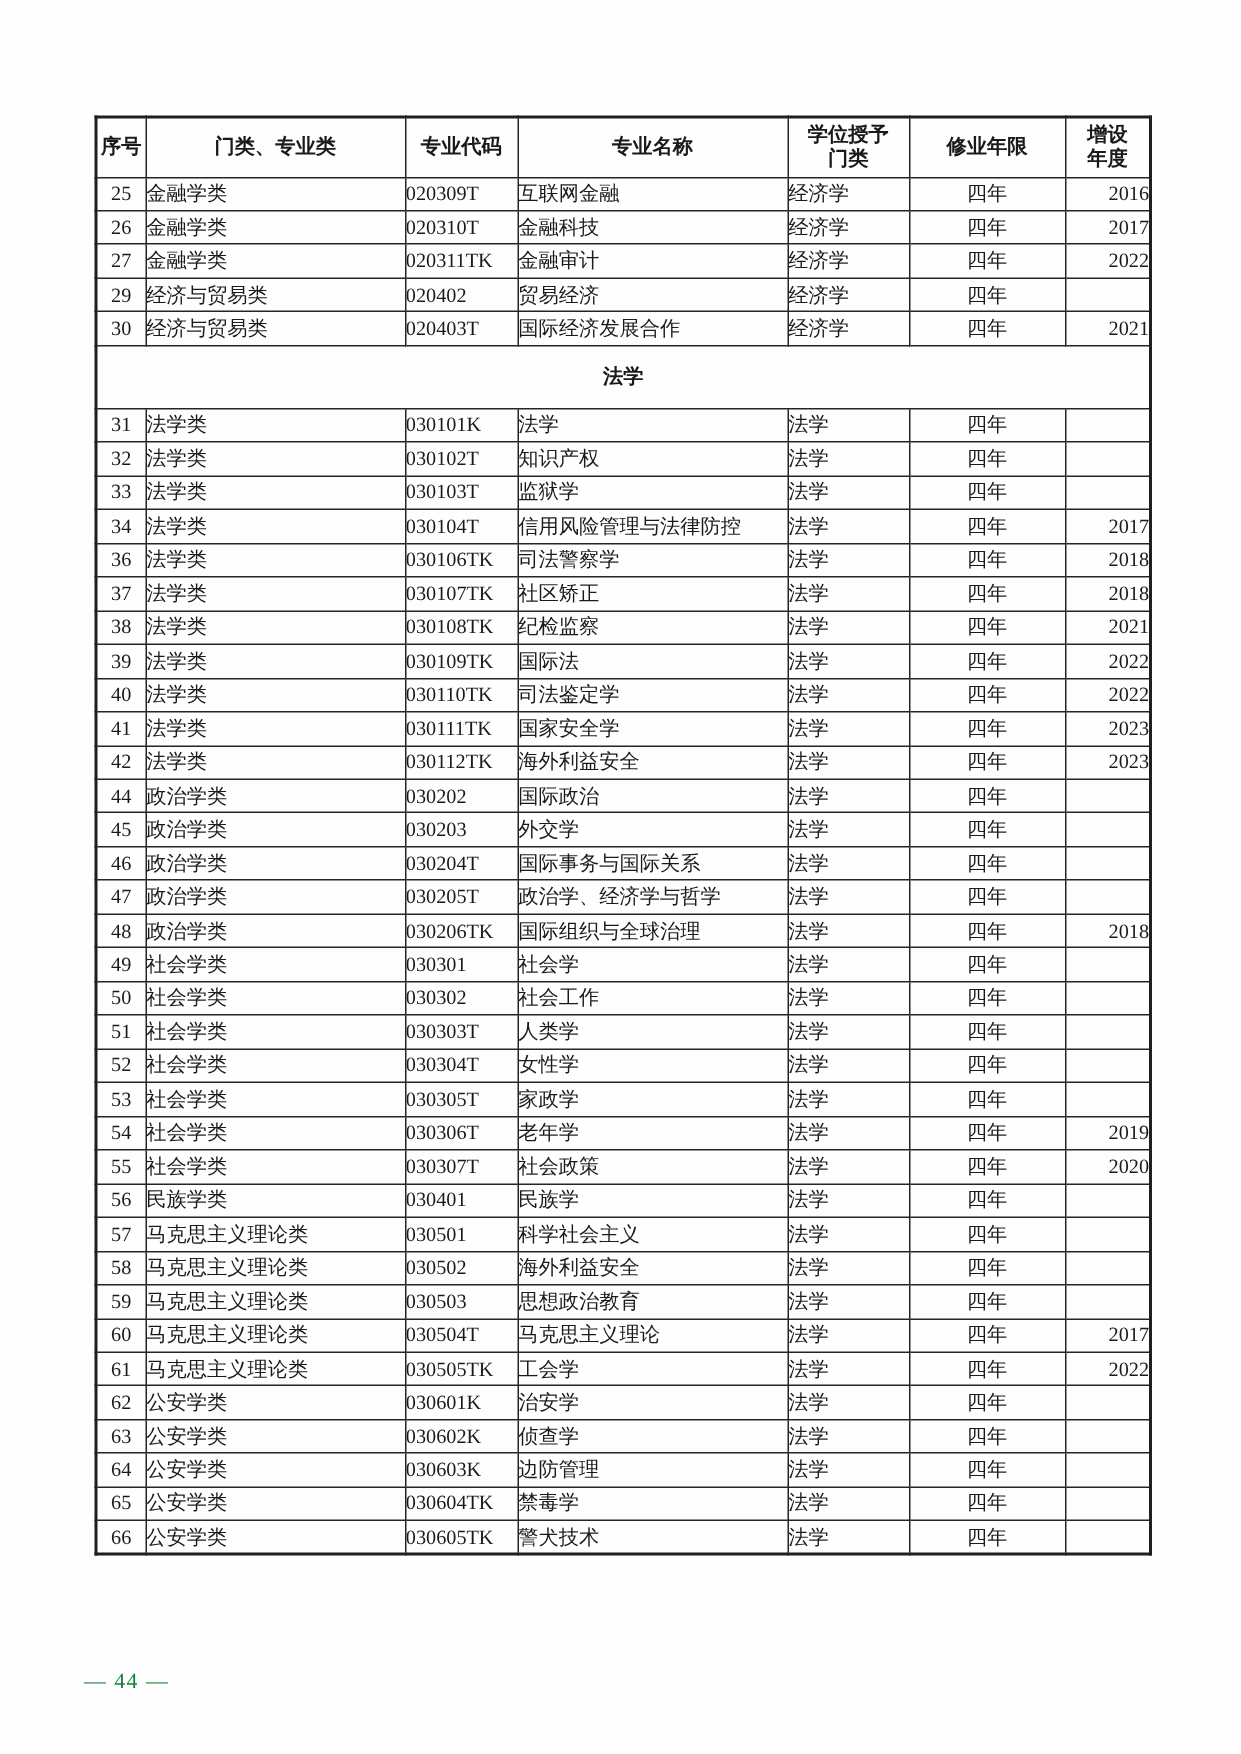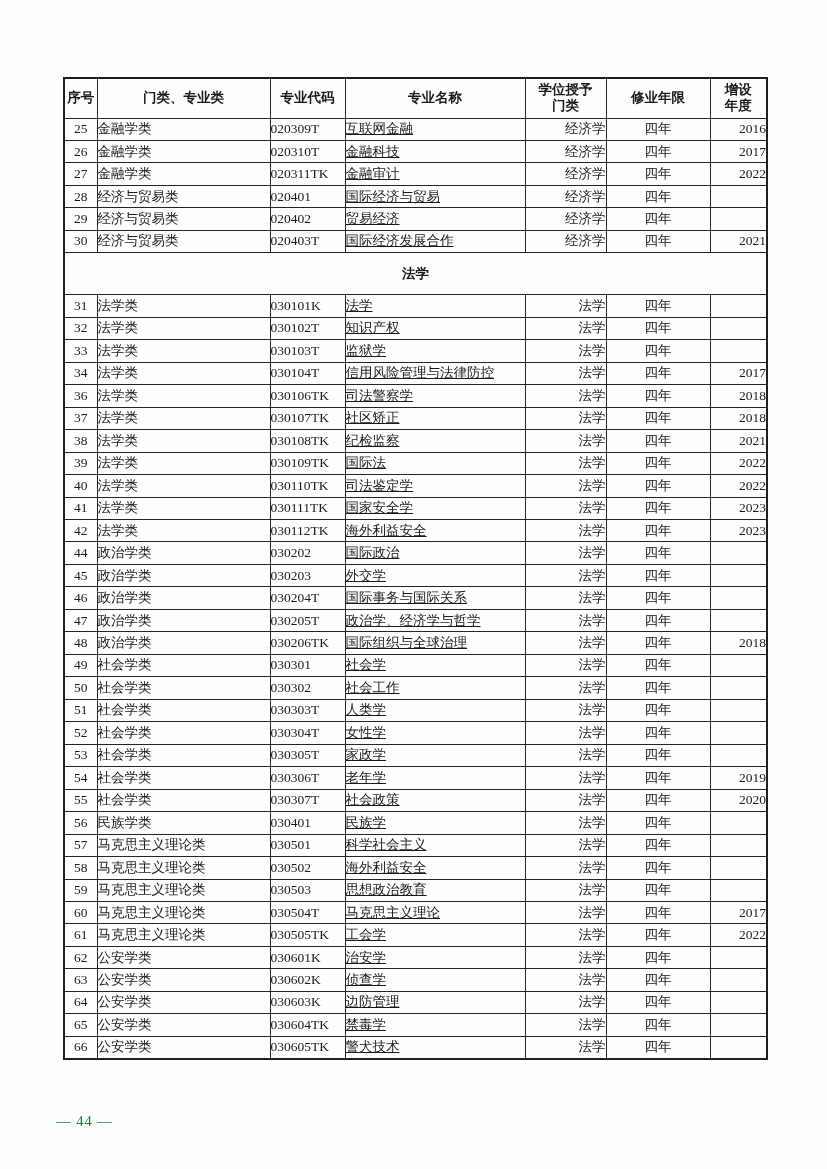--- a/index.html
+++ b/index.html
@@ -45,22 +45,22 @@
   tr.section-row { height: 42px; }
   td.section-cell {
     text-align: center;
     vertical-align: middle;
     font-weight: bold;
     font-size: 13.5px;
   }
   td.c-seq  { text-align: center; }
   td.c-cat  { text-align: left; padding-left: 6px; }
   td.c-code { text-align: left; padding-left: 4px; }
-  td.c-name { text-align: left; padding-left: 6px; text-decoration: underline; }
-  td.c-deg  { text-align: right; }
+  td.c-name { text-align: left; padding-left: 6px; }
+  td.c-deg  { text-align: left; }
   td.c-dur  { text-align: center; }
   td.c-year { text-align: right; }
   .page-footer {
     position: absolute;
     left: 56px;
     top: 1113px;
     font-size: 14.5px;
     letter-spacing: 1px;
     color: #15803d;
   }
@@ -115,29 +115,20 @@
         <tr class="data-row">
           <td class="c-seq">27</td>
           <td class="c-cat">金融学类</td>
           <td class="c-code">020311TK</td>
           <td class="c-name">金融审计</td>
           <td class="c-deg">经济学</td>
           <td class="c-dur">四年</td>
           <td class="c-year">2022</td>
         </tr>
         <tr class="data-row">
-          <td class="c-seq">28</td>
-          <td class="c-cat">经济与贸易类</td>
-          <td class="c-code">020401</td>
-          <td class="c-name">国际经济与贸易</td>
-          <td class="c-deg">经济学</td>
-          <td class="c-dur">四年</td>
-          <td class="c-year"></td>
-        </tr>
-        <tr class="data-row">
           <td class="c-seq">29</td>
           <td class="c-cat">经济与贸易类</td>
           <td class="c-code">020402</td>
           <td class="c-name">贸易经济</td>
           <td class="c-deg">经济学</td>
           <td class="c-dur">四年</td>
           <td class="c-year"></td>
         </tr>
         <tr class="data-row">
           <td class="c-seq">30</td>

